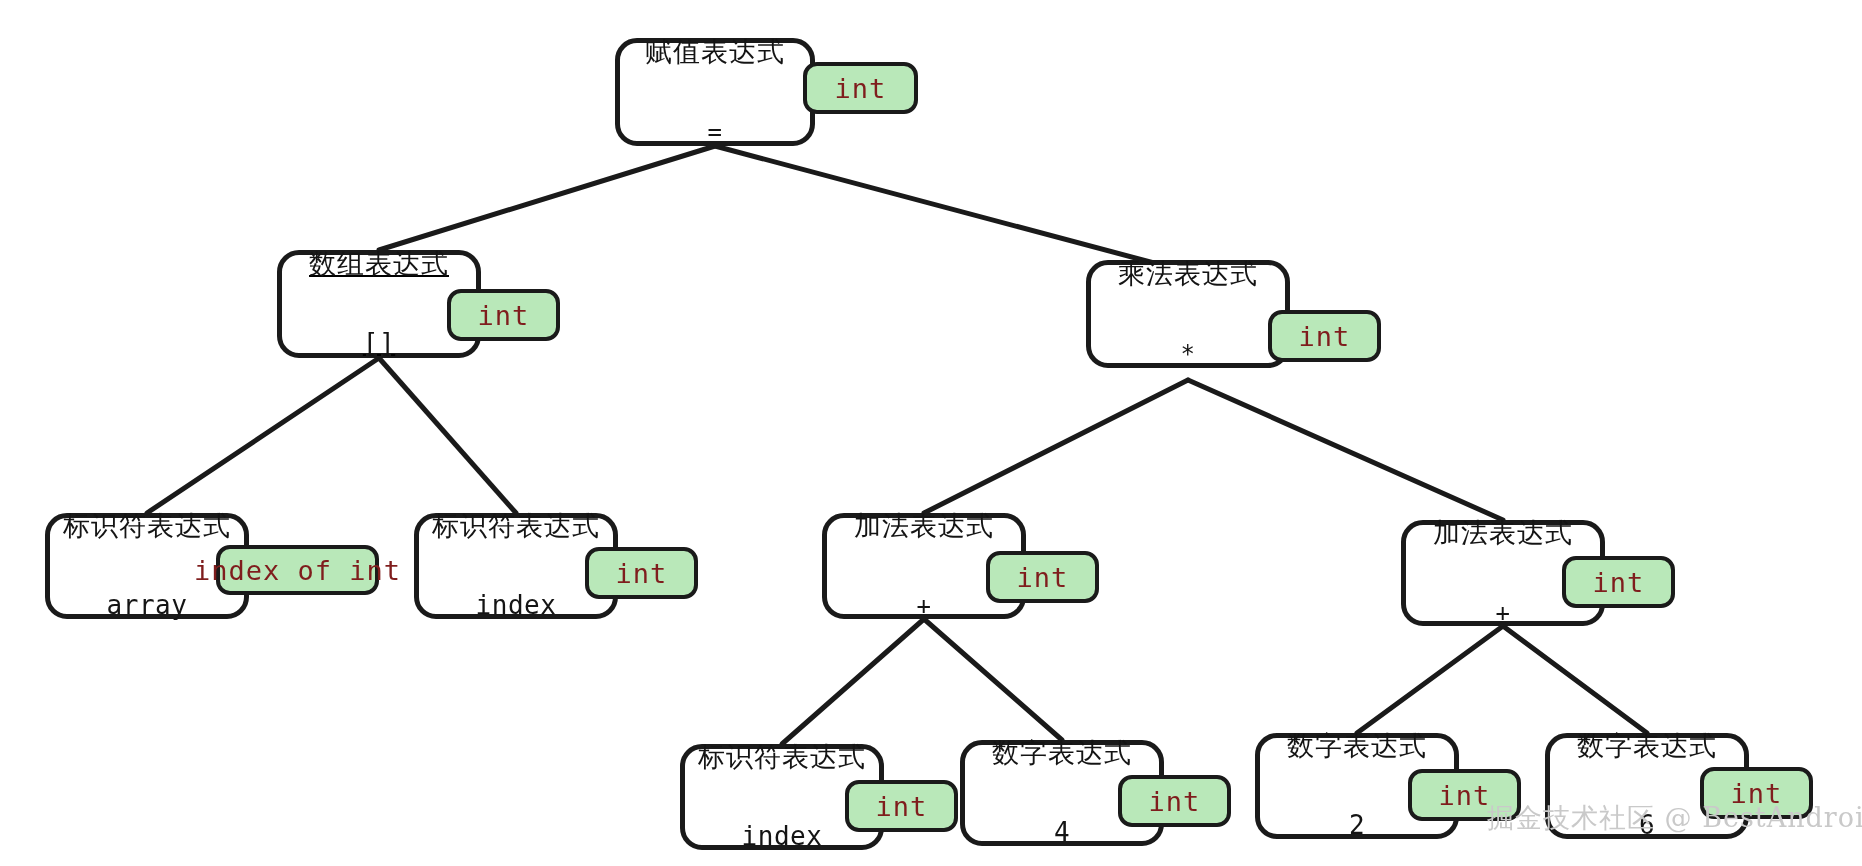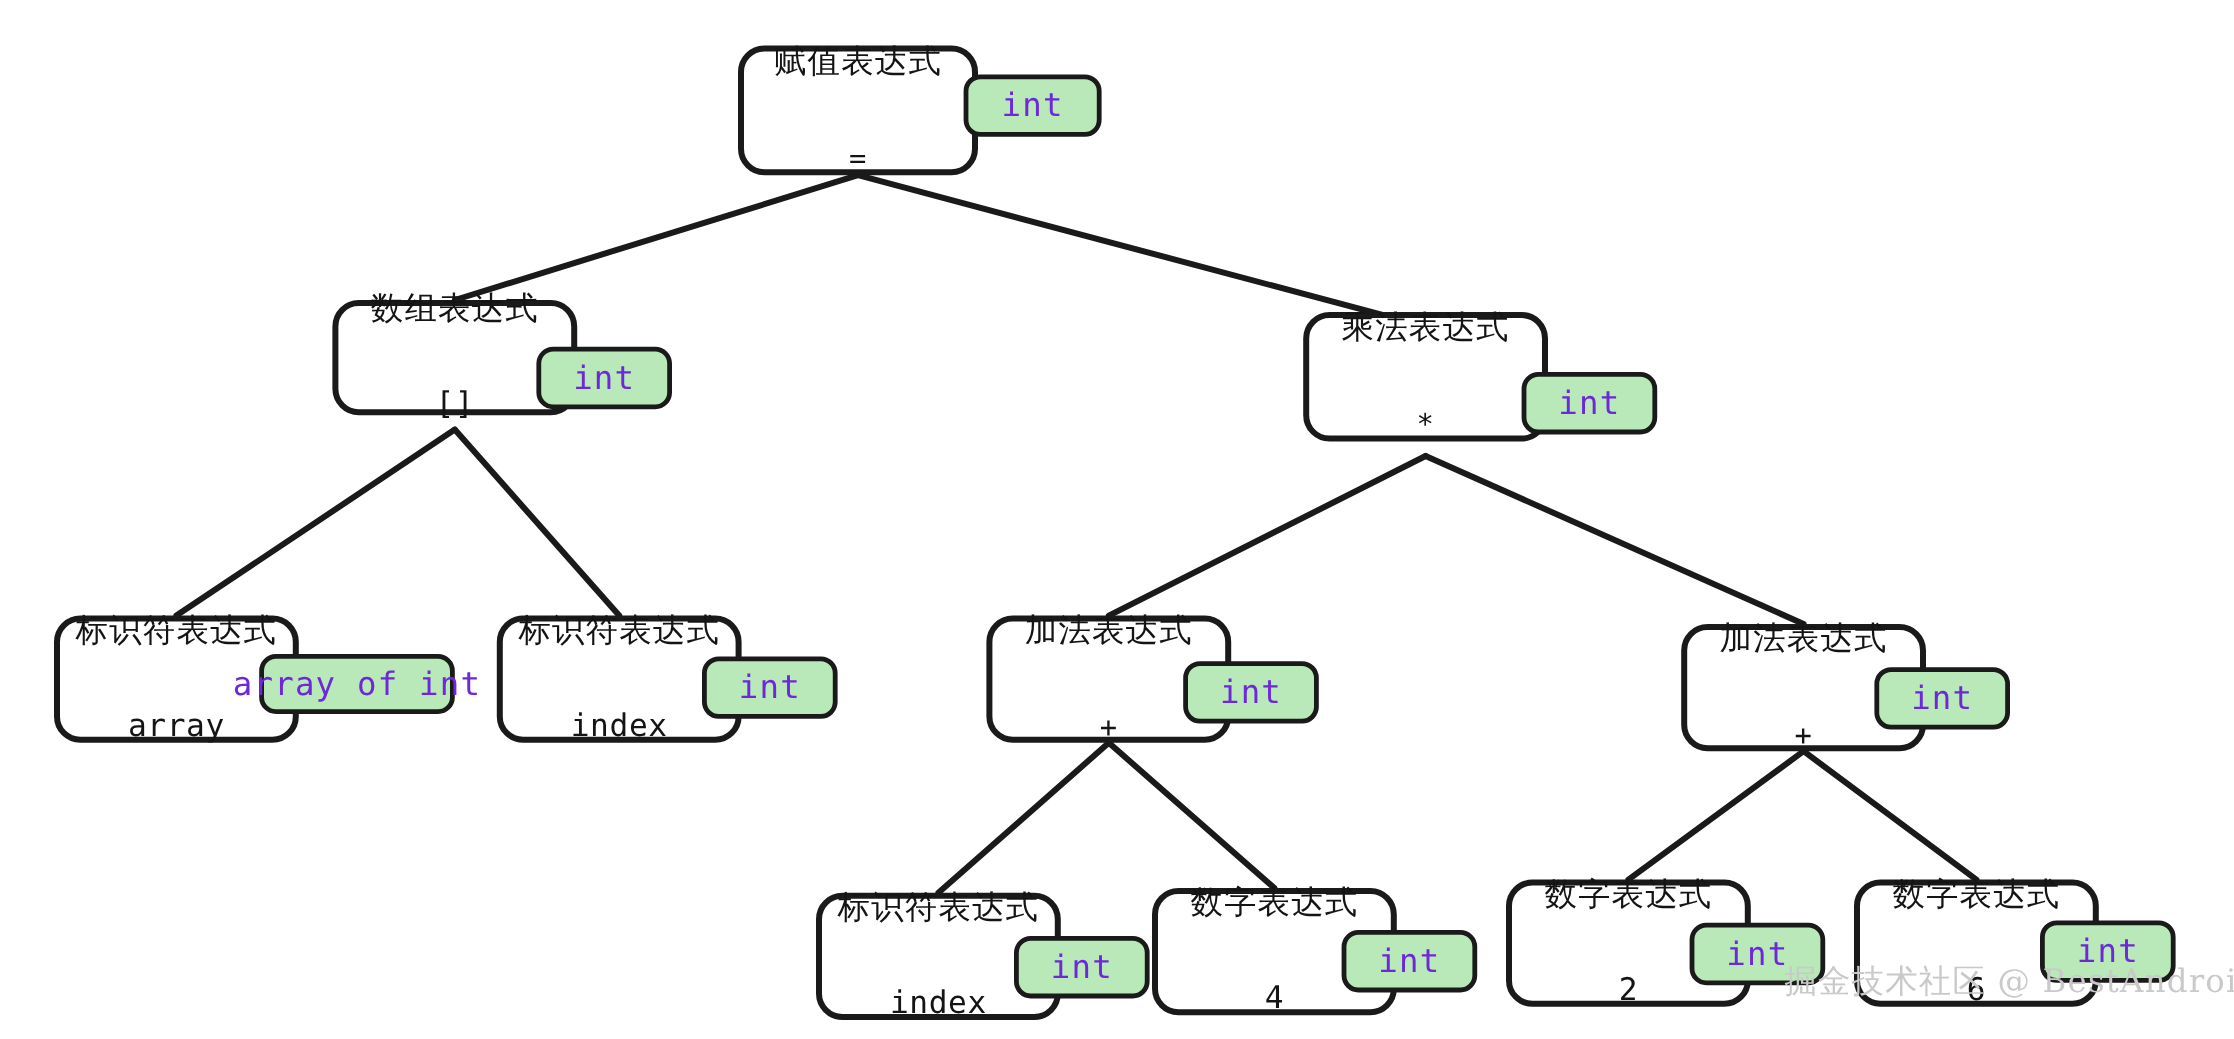--- a/index.html
+++ b/index.html
@@ -47,21 +47,21 @@
   .badge{
     position:absolute;
     box-sizing:border-box;
     background:#b9e8b9;
     border:4px solid #1a1a1a;
     border-radius:14px;
     display:flex;
     align-items:center;
     justify-content:center;
     z-index:9;
-    color:#6d28d9;
+    color:#7f1d1d;
     font-size:27px;
     font-family:"DejaVu Sans Mono","Liberation Mono",monospace;
     letter-spacing:1px;
     white-space:nowrap;
   }
 
   #watermark{
     position:absolute;
     left:1487px;top:800px;
     z-index:12;
@@ -87,35 +87,35 @@
       <line x1="924" y1="619" x2="1062" y2="740" stroke="#1a1a1a" stroke-width="5" stroke-linecap="round"></line>
       <line x1="1503" y1="626" x2="1357" y2="733" stroke="#1a1a1a" stroke-width="5" stroke-linecap="round"></line>
       <line x1="1503" y1="626" x2="1647" y2="733" stroke="#1a1a1a" stroke-width="5" stroke-linecap="round"></line>
     </svg>
   <div id="nodes-layer">
       <div class="node" style="left: 615px; top: 38px; width: 200px; height: 108px;">
         <div class="label">赋值表达式</div>
         <div class="sub sym">=</div>
       </div>
       <div class="badge" style="left: 803px; top: 62px; width: 115px; height: 52px;">int</div>
-      <div class="node" style="left: 277px; top: 250px; width: 204px; height: 96px;">
+      <div class="node" style="left: 277px; top: 250px; width: 204px; height: 108px; text-decoration: underline;">
         <div class="label">数组表达式</div>
         <div class="sub">[]</div>
       </div>
       <div class="badge" style="left: 447px; top: 289px; width: 113px; height: 52px;">int</div>
       <div class="node" style="left: 1086px; top: 260px; width: 204px; height: 108px;">
         <div class="label">乘法表达式</div>
         <div class="sub sym">*</div>
       </div>
       <div class="badge" style="left: 1268px; top: 310px; width: 113px; height: 52px;">int</div>
       <div class="node" style="left: 45px; top: 513px; width: 204px; height: 106px;">
         <div class="label">标识符表达式</div>
         <div class="sub">array</div>
       </div>
-      <div class="badge" style="left: 216px; top: 545px; width: 163px; height: 50px;">array of int</div>
+      <div class="badge" style="left: 216px; top: 545px; width: 163px; height: 50px;">index of int</div>
       <div class="node" style="left: 414px; top: 513px; width: 204px; height: 106px;">
         <div class="label">标识符表达式</div>
         <div class="sub">index</div>
       </div>
       <div class="badge" style="left: 585px; top: 547px; width: 113px; height: 52px;">int</div>
       <div class="node" style="left: 822px; top: 513px; width: 204px; height: 106px;">
         <div class="label">加法表达式</div>
         <div class="sub sym">+</div>
       </div>
       <div class="badge" style="left: 986px; top: 551px; width: 113px; height: 52px;">int</div>

